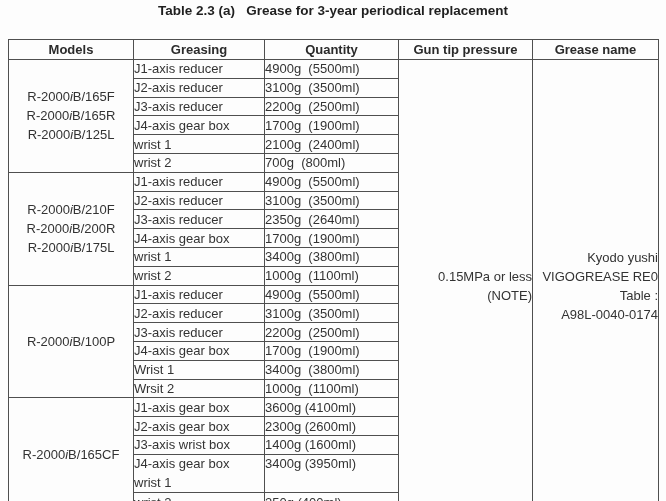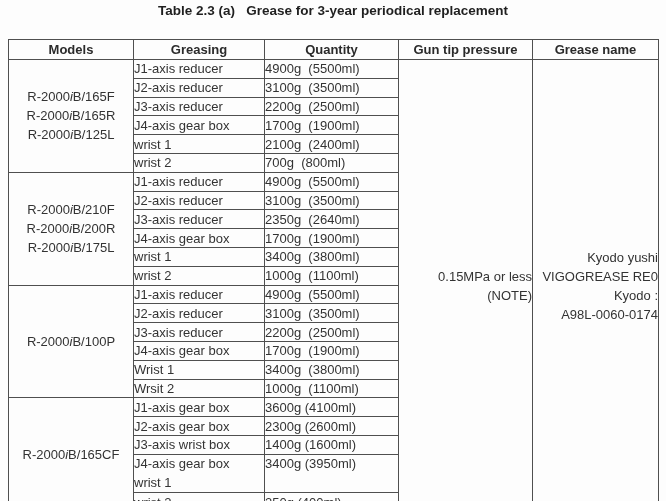--- a/index.html
+++ b/index.html
@@ -114,22 +114,22 @@
             <div>J1-axis reducer</div>
           </td>
           <td class="quantity-cell">4900g  (5500ml)</td>
           <td class="gun-cell" rowspan="23">
             <div>0.15MPa or less</div>
             <div>(NOTE)</div>
           </td>
           <td class="grease-cell" rowspan="23">
             <div>Kyodo yushi</div>
             <div>VIGOGREASE RE0</div>
-            <div>Kyodo :</div>
-            <div>A98L-0060-0174</div>
+            <div>Table :</div>
+            <div>A98L-0040-0174</div>
           </td>
         </tr>
         <tr class="row">
           <td class="greasing-cell">
             <div>J2-axis reducer</div>
           </td>
           <td class="quantity-cell">3100g  (3500ml)</td>
         </tr>
         <tr class="row">
           <td class="greasing-cell">

